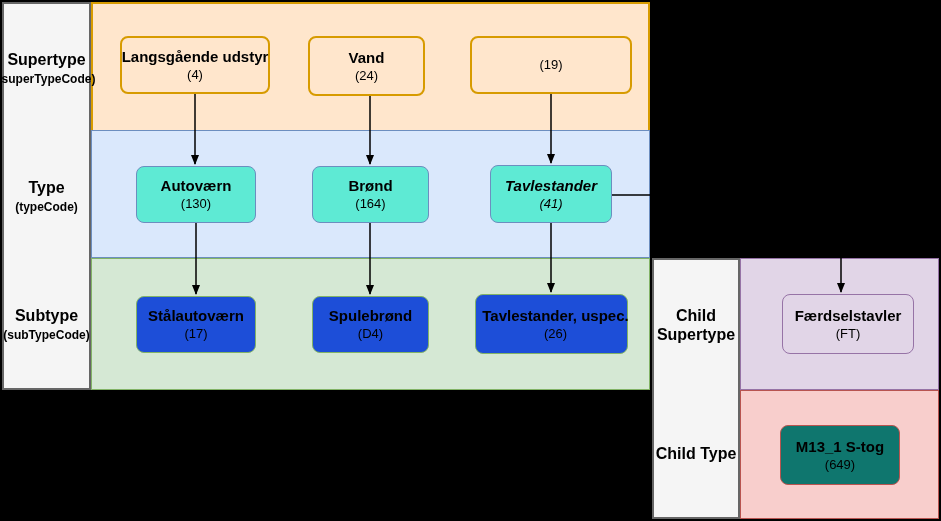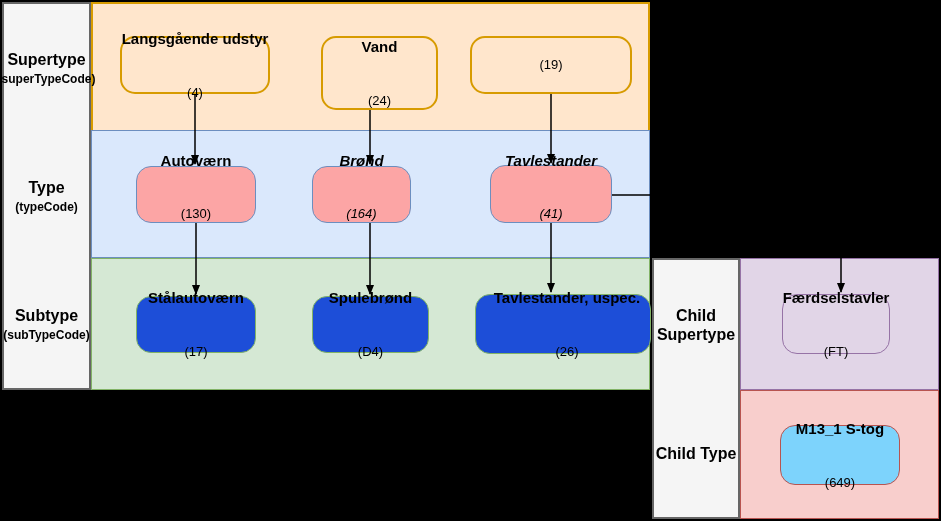--- a/index.html
+++ b/index.html
@@ -35,31 +35,31 @@
     display:flex; flex-direction:column; align-items:center; justify-content:center;
     text-align:center; color:#000;
   }
   .rowlab-main { font-weight:bold; font-size:16px; line-height:1.2; }
   .rowlab-code { font-weight:bold; font-size:12px; margin-top:2px; }
   .rl-1 { height:128px; } .rl-2 { height:128px;text-align:right; } .rl-3 { height:128px;text-align:right; }
   .rc-1 { height:130px; } .rc-2 { height:127px; }
 
   
   .node {
-    position:absolute; border-radius:15px;
+    position:absolute; border-radius:8px;
     display:flex; flex-direction:column; align-items:center; justify-content:center;
-    text-align:center; color:#000;gap:36px;
+    text-align:center; color:#000;
   }
   .node-name { font-weight:bold; font-size:15px; white-space:nowrap; line-height:1.25; }
   .node-count { font-size:13px; line-height:1.2; }
   .n-orange { background:#ffe6cc; border:2px solid #d79b00; }
-  .n-blue   { background:#fca5a5; border:1.5px solid #6c8ebf;justify-content:flex-end; }
+  .n-blue   { background:#5eead4; border:1.5px solid #6c8ebf; }
   .n-green  { background:#1d4ed8; border:1.5px solid #82b366; }
   .n-purple { background:#e1d5e7; border:1.5px solid #9673a6; }
-  .n-red    { background:#7dd3fc; border:1.5px solid #b85450; }
+  .n-red    { background:#0f766e; border:1.5px solid #b85450; }
 
   svg.edges { position:absolute; left:0; top:0; width:941px; height:521px; pointer-events:none; }
 </style>
 </head>
 <body>
 
 <div class="canvas">
 
   <div class="band band-orange"></div>
   <div class="band band-blue"></div>
@@ -103,55 +103,55 @@
     <line x1="196" y1="223" x2="196" y2="294" stroke="#000" stroke-width="1.5" marker-end="url(#arrow)"></line>
     <line x1="370" y1="223" x2="370" y2="294" stroke="#000" stroke-width="1.5" marker-end="url(#arrow)"></line>
     <line x1="551" y1="223" x2="551" y2="292" stroke="#000" stroke-width="1.5" marker-end="url(#arrow)"></line>
     <polyline points="612,195 841,195 841,292" fill="none" stroke="#000" stroke-width="1.5" marker-end="url(#arrow)"></polyline>
   </svg>
 
   <div class="node n-orange" style="left:120px; top:36px; width:150px; height:58px;">
     <div class="node-name">Langsgående udstyr</div>
     <div class="node-count">(4)</div>
   </div>
-  <div class="node n-orange" style="left:321px; top:36px; width:117px; height:74px;">
+  <div class="node n-orange" style="left:308px; top:36px; width:117px; height:60px;">
     <div class="node-name">Vand</div>
     <div class="node-count">(24)</div>
   </div>
   <div class="node n-orange" style="left:470px; top:36px; width:162px; height:58px;">
     <div class="node-count">(19)</div>
   </div>
 
   <div class="node n-blue" style="left:136px; top:166px; width:120px; height:57px;">
     <div class="node-name">Autoværn</div>
     <div class="node-count">(130)</div>
   </div>
-  <div class="node n-blue" style="left:312px; top:166px; width:99px; height:57px;font-style:italic;">
+  <div class="node n-blue" style="left:312px; top:166px; width:117px; height:57px;">
     <div class="node-name">Brønd</div>
     <div class="node-count">(164)</div>
   </div>
   <div class="node n-blue" style="left:490px; top:165px; width:122px; height:58px;font-style:italic;">
     <div class="node-name">Tavlestander</div>
     <div class="node-count">(41)</div>
   </div>
 
   <div class="node n-green" style="left:136px; top:296px; width:120px; height:57px;">
     <div class="node-name">Stålautoværn</div>
     <div class="node-count">(17)</div>
   </div>
   <div class="node n-green" style="left:312px; top:296px; width:117px; height:57px;">
     <div class="node-name">Spulebrønd</div>
     <div class="node-count">(D4)</div>
   </div>
-  <div class="node n-green" style="left:475px; top:294px; width:176px; height:60px;padding-left:8px;">
+  <div class="node n-green" style="left:475px; top:294px; width:153px; height:60px;padding-left:8px;">
     <div class="node-name">Tavlestander, uspec.</div>
     <div class="node-count">(26)</div>
   </div>
 
-  <div class="node n-purple" style="left:782px; top:294px; width:108px; height:60px;">
+  <div class="node n-purple" style="left:782px; top:294px; width:132px; height:60px;">
     <div class="node-name">Færdselstavler</div>
     <div class="node-count">(FT)</div>
   </div>
   <div class="node n-red" style="left:780px; top:425px; width:120px; height:60px;">
     <div class="node-name">M13_1 S-tog</div>
     <div class="node-count">(649)</div>
   </div>
 
 </div>
 

